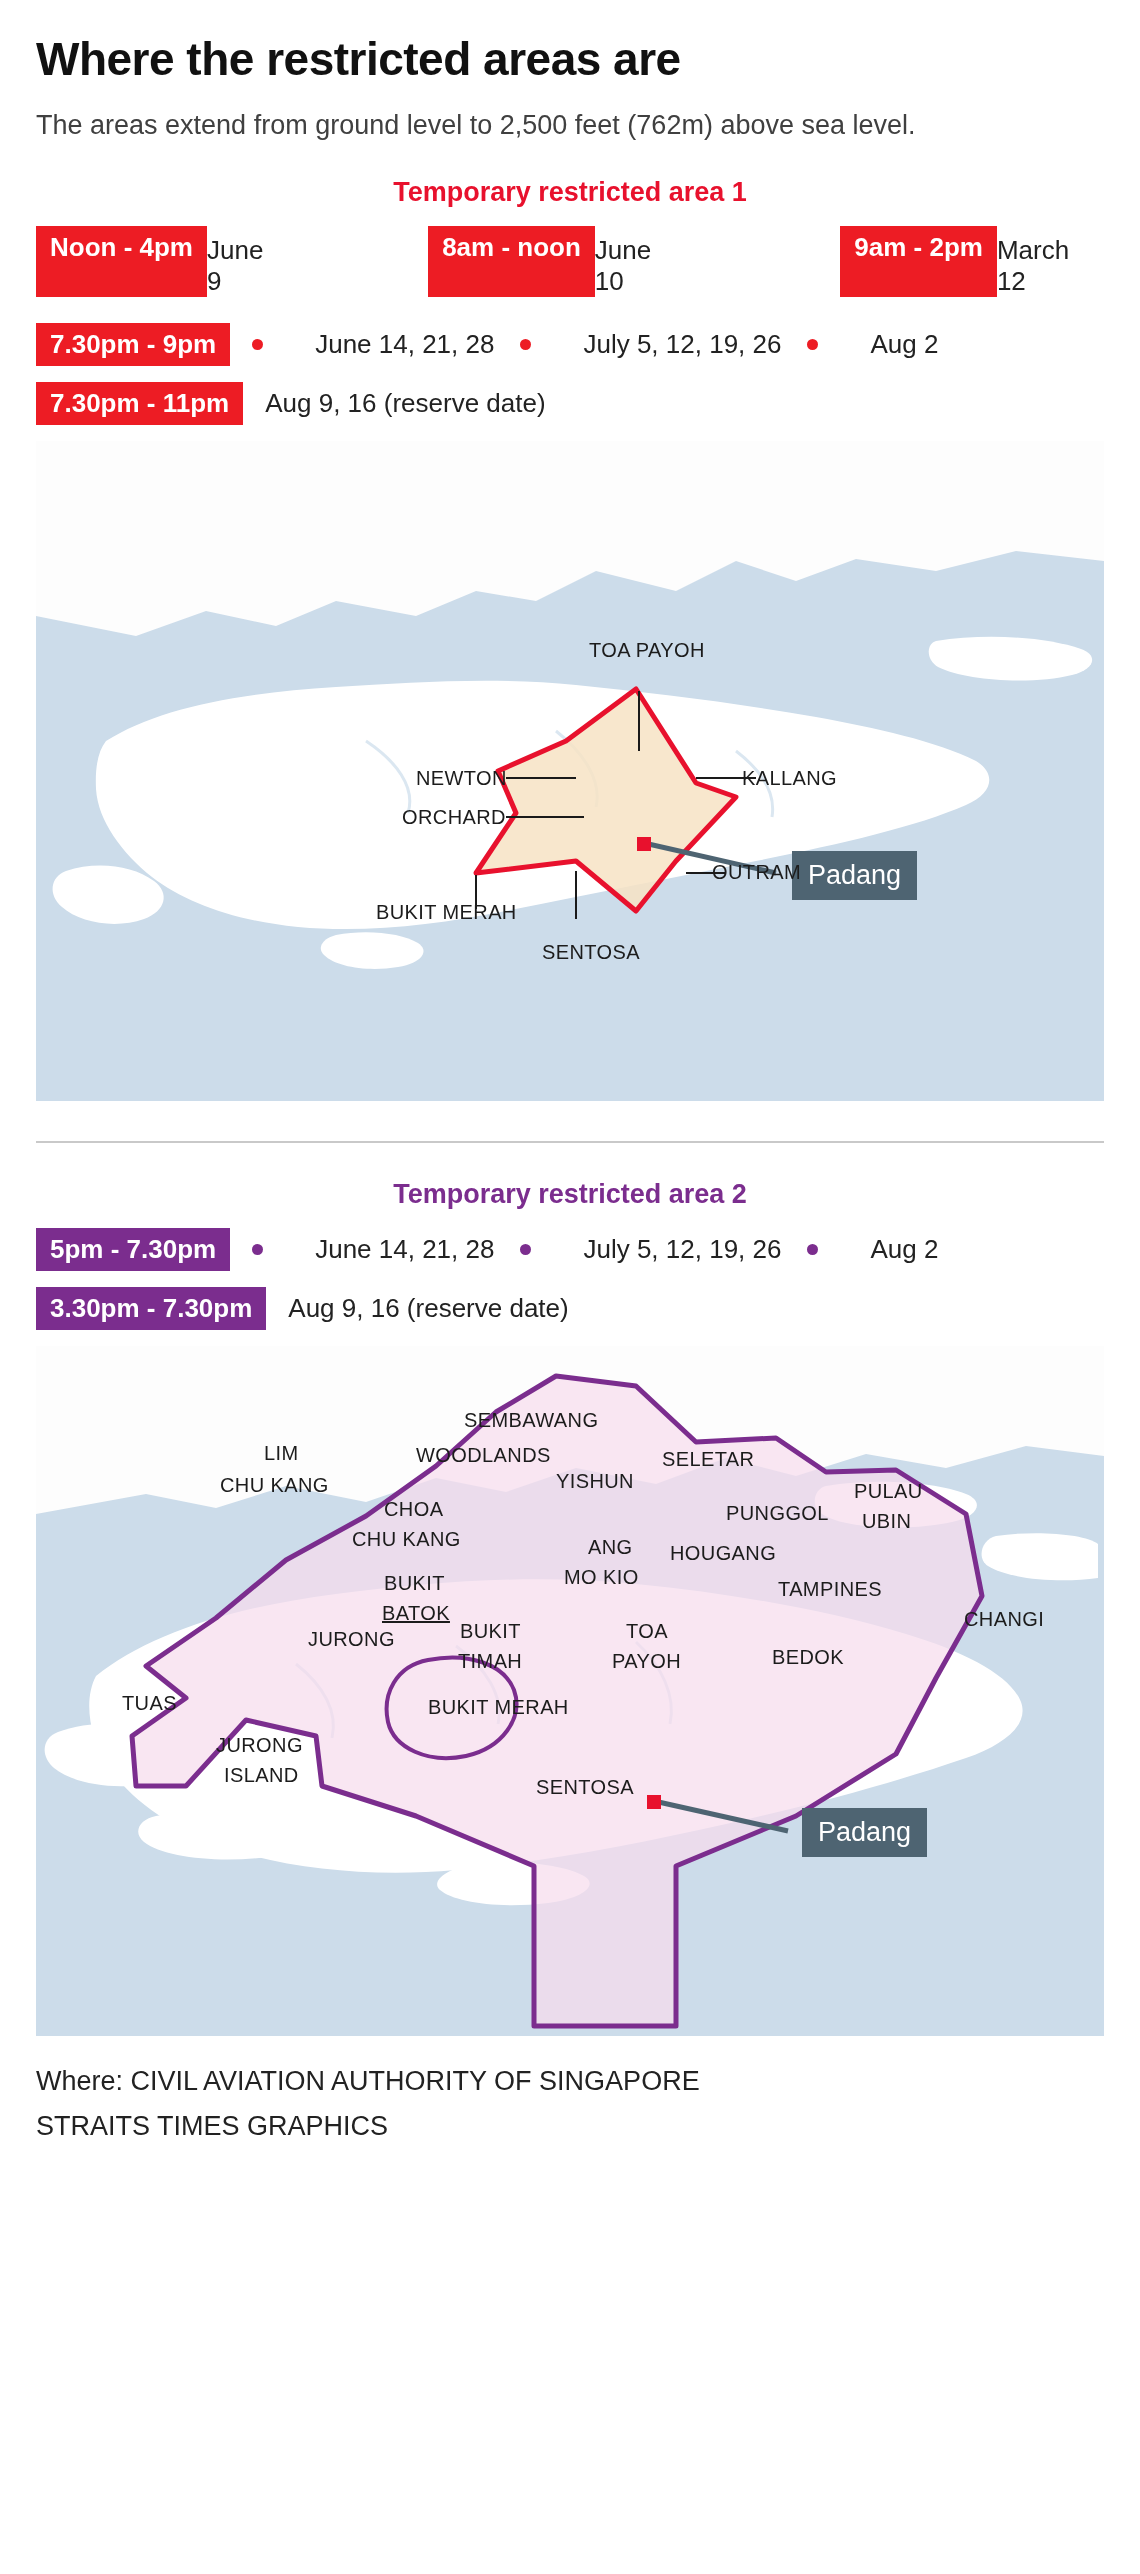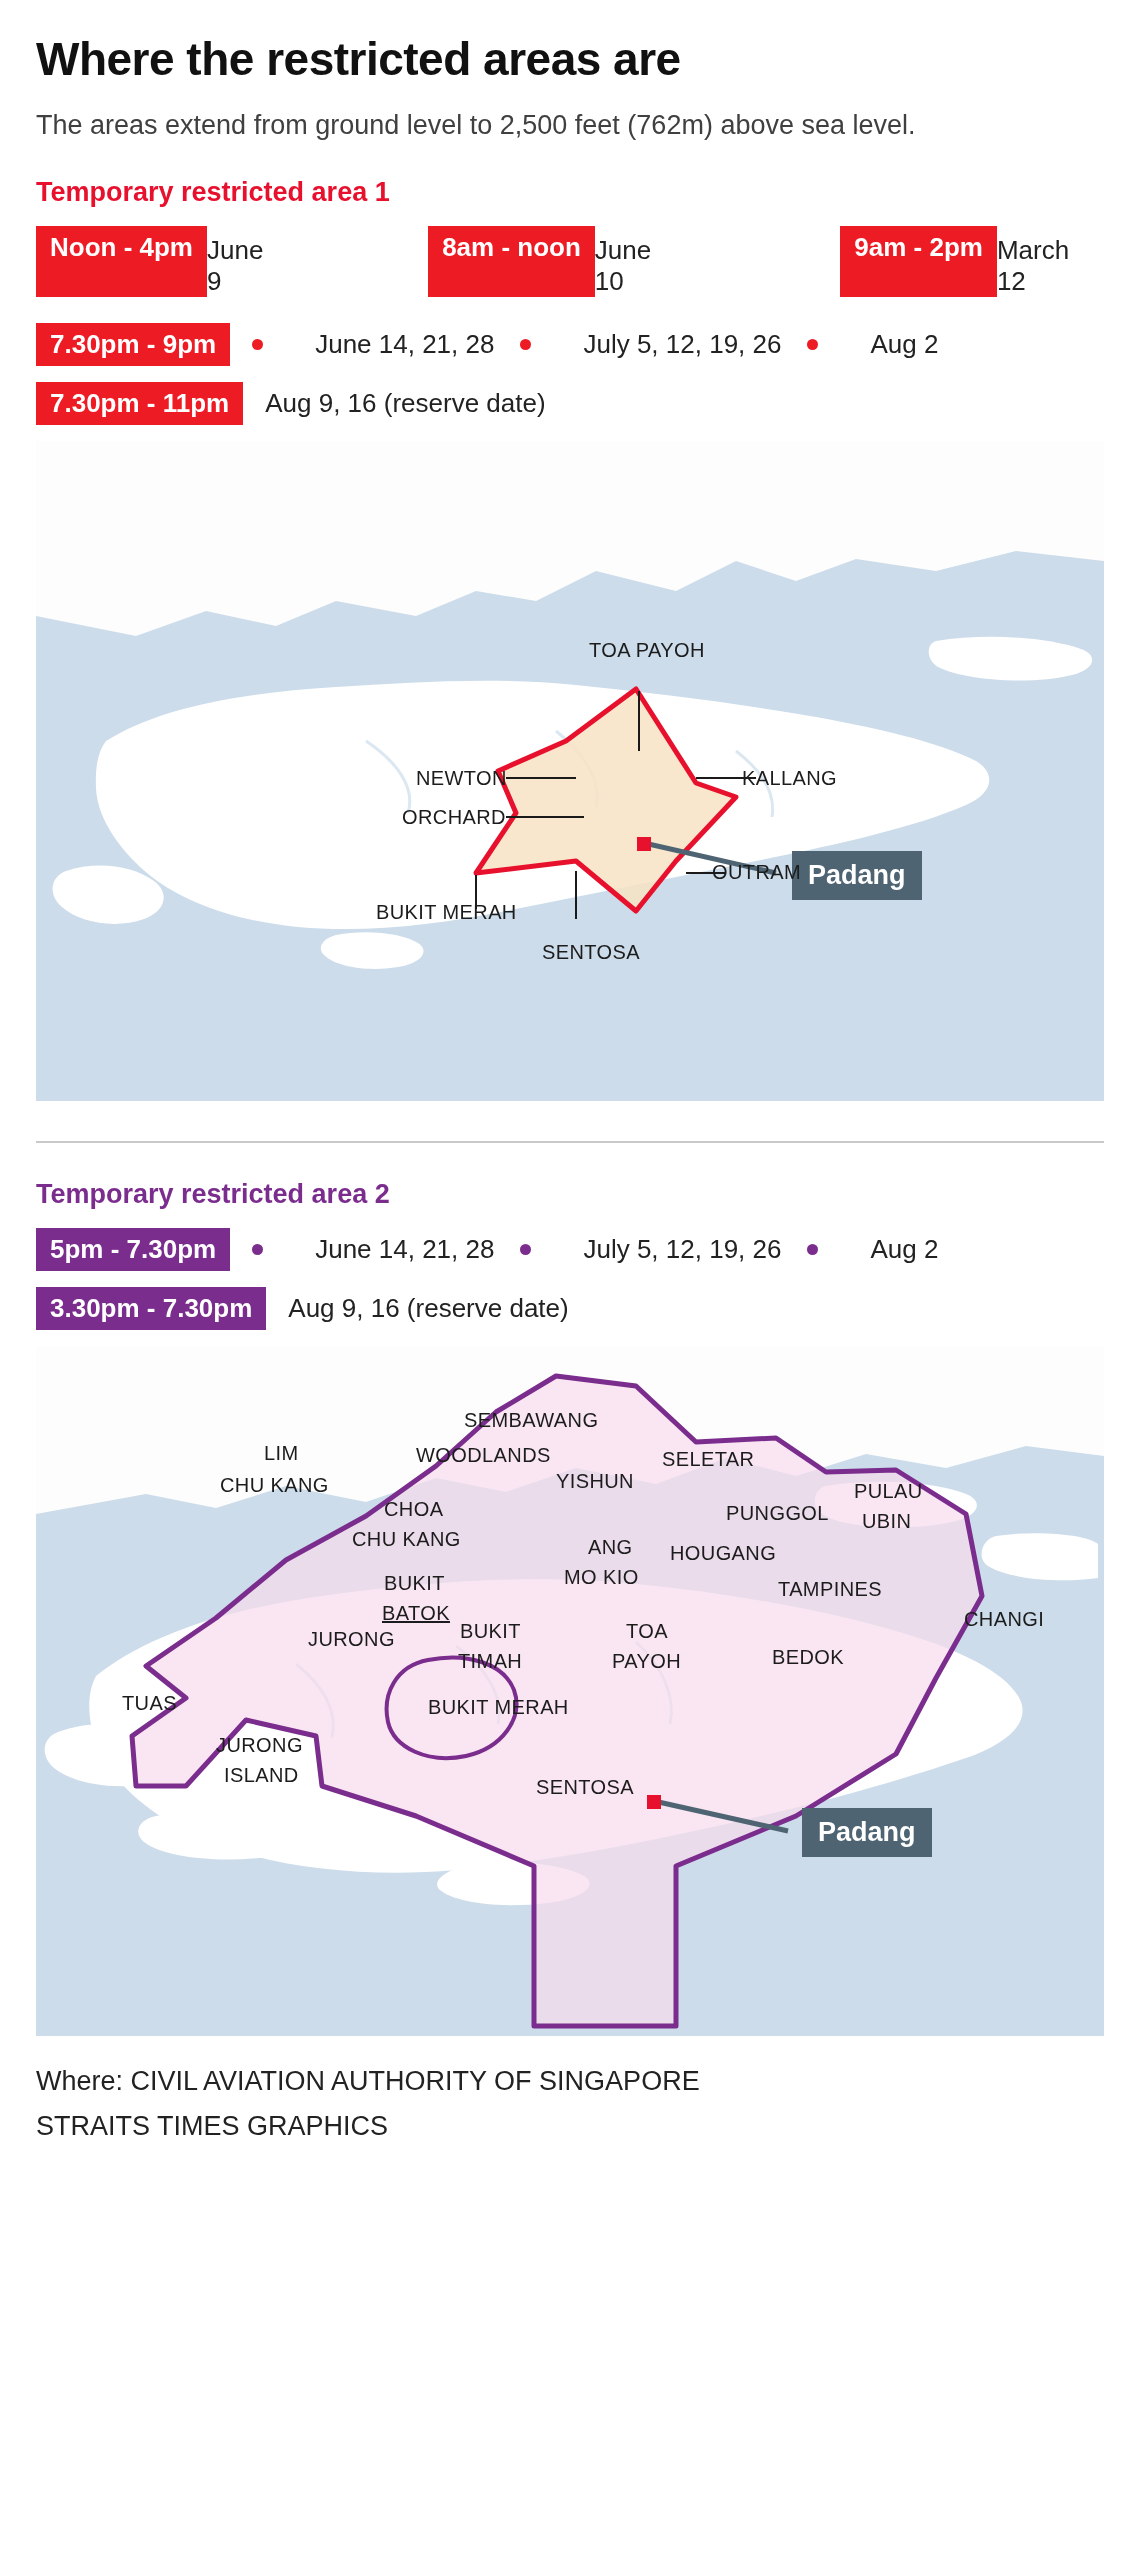--- a/index.html
+++ b/index.html
@@ -2,21 +2,21 @@
 <html><head>
 <meta charset="utf-8">
 <style>
   html,body{margin:0;padding:0;background:#ffffff;}
   body{width:1140px;height:2574px;font-family:"Liberation Sans", sans-serif;color:#1a1a1a;-webkit-font-smoothing:antialiased;}
   .page{width:1140px;height:2574px;position:relative;box-sizing:border-box;padding:34px 36px 0 36px;}
 
   h1.title{font-size:46px;line-height:1.12;font-weight:bold;margin:0 0 22px 0;letter-spacing:-0.5px;color:#111;}
   .subtitle{font-size:27px;line-height:1.32;margin:0 0 34px 0;color:#404040;max-width:960px;}
 
-  .section-head{font-size:27px;font-weight:bold;margin:0 0 18px 0;}
+  .section-head{font-size:27px;font-weight:bold;margin:0 0 18px 0;text-align:center;}
   .red-text{color:#e8112d;}
   .purple-text{color:#7b2d8e;}
 
   .chip{display:inline-block;color:#fff;font-weight:bold;font-size:26px;padding:8px 14px 9px 14px;line-height:1;white-space:nowrap;}
   .chip.red{background:#ed1c24;}
   .chip.purple{background:#7b2d8e;}
   .slot{display:flex;flex-direction:row;}
   .slot .date{font-size:26px;margin-top:9px;color:#222;}
 
   .timeline-row{display:flex;align-items:center;margin-bottom:16px;}
@@ -31,21 +31,21 @@
   .top-row{display:flex;margin-bottom:26px;}
   .top-row .slot{width:auto;}
   .sp1{width:145px;}
   .sp2{width:155px;}
 
   
   .map-wrap{position:relative;width:1068px;height:660px;background:#ccdcea;overflow:hidden;margin-top:10px;}
   .map-wrap.two{height:690px;}
   .map-svg{position:absolute;left:0;top:0;width:100%;height:100%;}
   .maplabel{position:absolute;font-size:20px;letter-spacing:0.4px;color:#1c1c1c;white-space:nowrap;font-family:"Liberation Sans", sans-serif;}
-  .callout{position:absolute;background:#4e6472;color:#fff;font-weight:bold;font-size:27px;padding:9px 16px;white-space:nowrap;}
+  .callout{position:absolute;background:#4e6472;color:#fff;font-weight:normal;font-size:27px;padding:9px 16px;white-space:nowrap;}
   .marker{position:absolute;width:14px;height:14px;background:#e8112d;}
 
   .divider{height:2px;background:#c9c9c9;margin:40px 0 36px 0;}
 
   .source{font-size:27px;margin:30px 0 14px 0;color:#222;}
   .credit{font-size:27px;color:#222;}
 </style>
 </head>
 <body>
 

